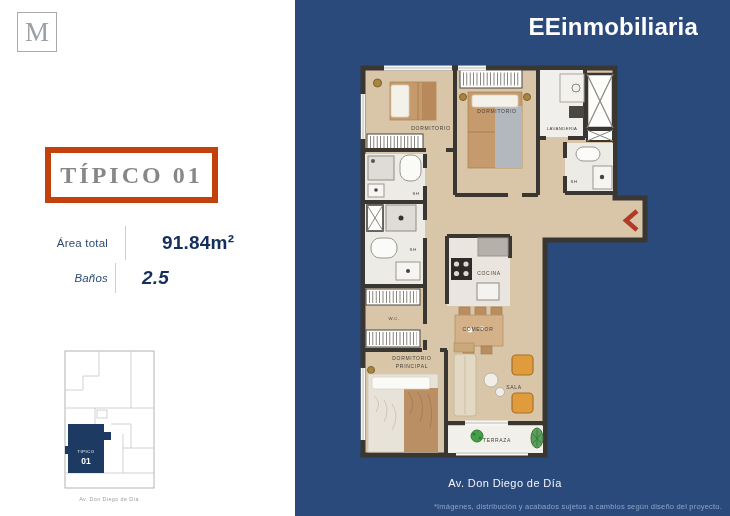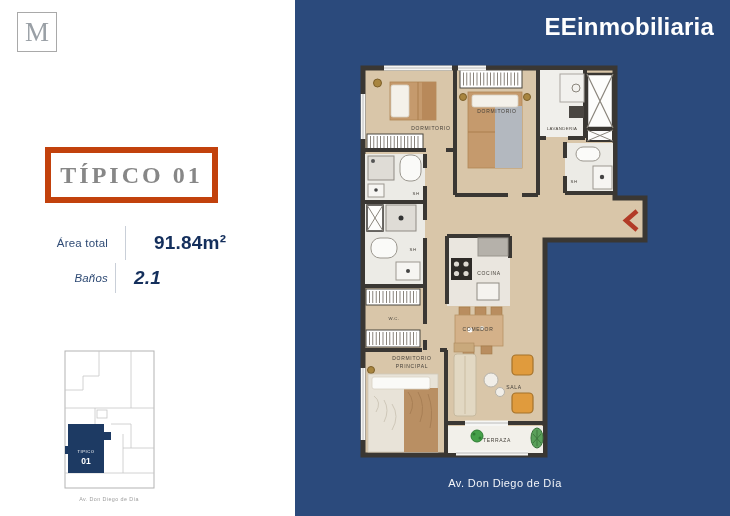--- a/index.html
+++ b/index.html
@@ -24,29 +24,29 @@
     letter-spacing:3px;font-weight:600;white-space:nowrap;
   }
   .spec-row{position:absolute;left:0;display:flex;align-items:center;}
   .spec-row.r1{top:226px;gap:10px;}
   .spec-row.r2{top:263px;font-style:italic;}
   .spec-label{
     width:108px;text-align:right;font-size:11.5px;color:#2e4a74;letter-spacing:.2px;
   }
   .spec-divider{width:1px;height:34px;background:#c9cfd8;margin-left:7px;}
   .spec-value{
-    margin-left:18px;font-size:19px;font-weight:bold;color:#142f5c;letter-spacing:.2px;
+    margin-left:26px;font-size:19px;font-weight:bold;color:#142f5c;letter-spacing:.2px;
   }
   .keyplan{position:absolute;left:51px;top:346px;}
   
   .blue-panel{
     position:absolute;left:295px;top:0;width:435px;height:516px;background:#2b4a7c;
   }
   .brand{
-    position:absolute;right:16px;top:13px;color:#ffffff;font-size:24px;
+    position:absolute;right:32px;top:13px;color:#ffffff;font-size:24px;
     font-weight:bold;letter-spacing:.2px;white-space:nowrap;
   }
   .floorplan{position:absolute;left:65px;top:62px;}
   .street{
     position:absolute;left:65px;top:477px;width:290px;text-align:center;
     color:#f3f5f9;font-size:11px;letter-spacing:.4px;
   }
   .disclaimer{
     position:absolute;right:8px;top:502px;color:#8da3c6;font-size:7.5px;
     letter-spacing:.2px;white-space:nowrap;
@@ -68,21 +68,21 @@
 </div>
 
 <div class="spec-row r1">
   <span class="spec-label">Área total</span>
   <span class="spec-divider"></span>
   <span class="spec-value">91.84m²</span>
 </div>
 <div class="spec-row r2">
   <span class="spec-label">Baños</span>
   <span class="spec-divider" style="height:30px;"></span>
-  <span class="spec-value">2.1</span>
+  <span class="spec-value">2.5</span>
 </div>
 
 <div class="keyplan">
   <svg width="114" height="164" viewBox="0 0 114 164">
     <g>
       <rect x="14" y="5" width="89" height="137" fill="#ffffff" stroke="#b3b3b3" stroke-width="1"></rect>
       <g stroke="#c6c6c6" stroke-width="0.8" fill="none">
         <path d="M14,127 H103"></path>
         <path d="M48,5 V30 H32 V44 H14"></path>
         <path d="M14,62 H103"></path>
@@ -282,13 +282,14 @@
         <text class="room-label" x="118" y="269">COMEDOR</text>
         <text class="room-label" x="52" y="298">DORMITORIO</text>
         <text class="room-label" x="52" y="306">PRINCIPAL</text>
         <text class="room-label" x="154" y="327">SALA</text>
         <text class="room-label" x="137" y="380">TERRAZA</text>
       </g>
     </svg>
   </div>
 
   <div class="street">Av. Don Diego de Día</div>
+  <div class="disclaimer">*Imágenes, distribución y acabados sujetos a cambios según diseño del proyecto.</div>
 </div>
 
 </body></html>

